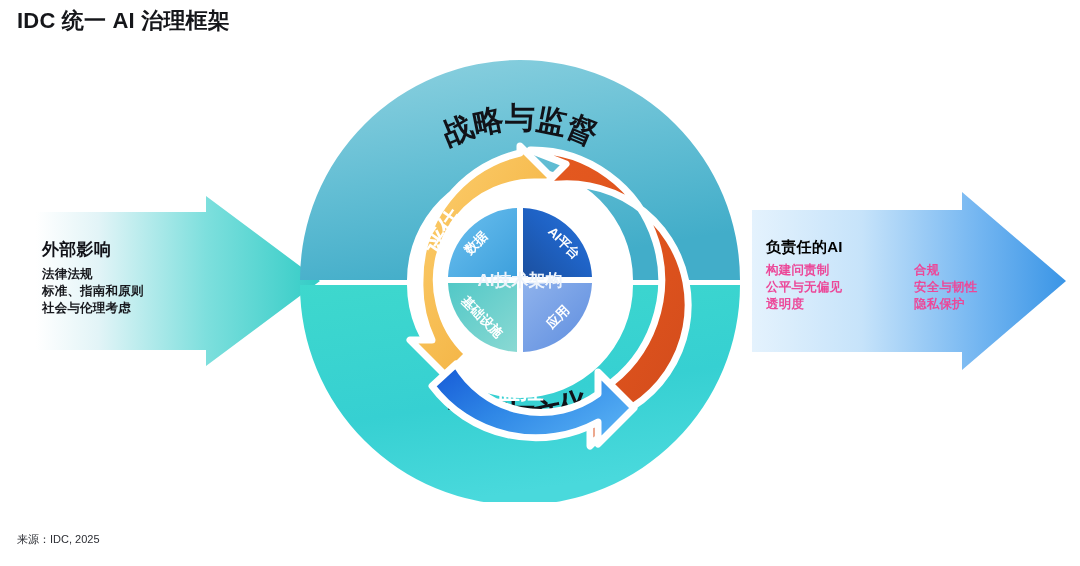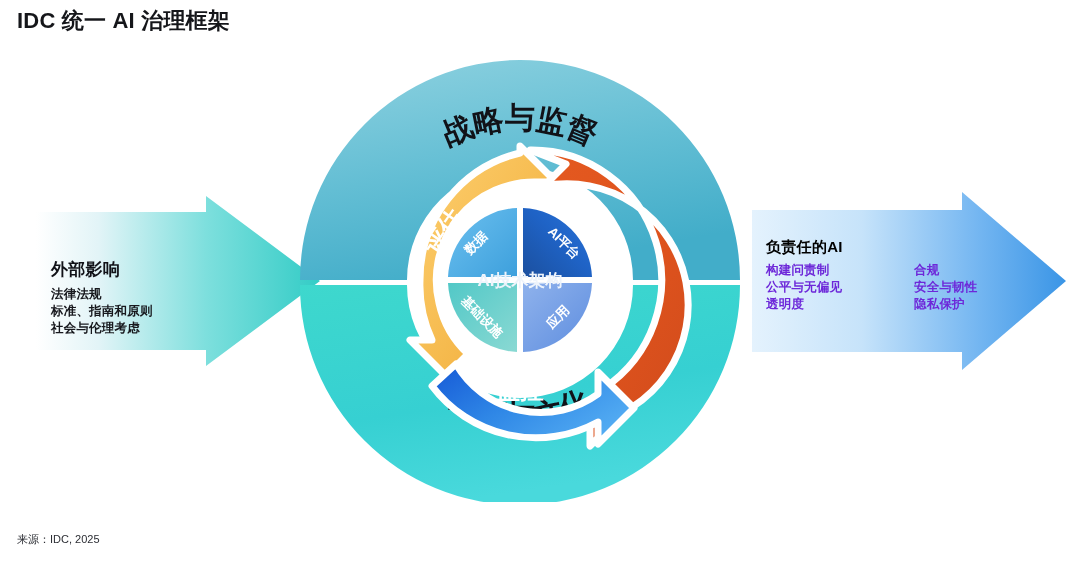--- a/index.html
+++ b/index.html
@@ -52,24 +52,23 @@
   .arrow-layer {
     position: absolute;
     left: 0; top: 0;
     width: 1080px; height: 566px;
     pointer-events: none;
   }
 
   
   .left-text {
     position: absolute;
-    left: 51px;
+    left: 42px;
     top: 238px;
     width: 230px;
-    margin-top: 20px;
   }
   .left-text .hd {
     font-size: 17px;
     font-weight: bold;
     color: #111218;
     margin-bottom: 5px;
     letter-spacing: 0.3px;
   }
   .left-text .ln {
     font-size: 12.5px;
@@ -96,21 +95,21 @@
   .right-cols {
     display: flex;
     flex-direction: row;
     align-items: flex-start;
   }
   .right-cols .col-a { width: 148px; }
   .right-cols .col-b { width: 120px; }
   .right-text .ln {
     font-size: 12.5px;
     font-weight: bold;
-    color: #6d28d9;
+    color: #ec4899;
     line-height: 17px;
     letter-spacing: 0.2px;
   }
 
   
   .wheel {
     position: absolute;
     left: 298px;
     top: 58px;
     width: 444px;

